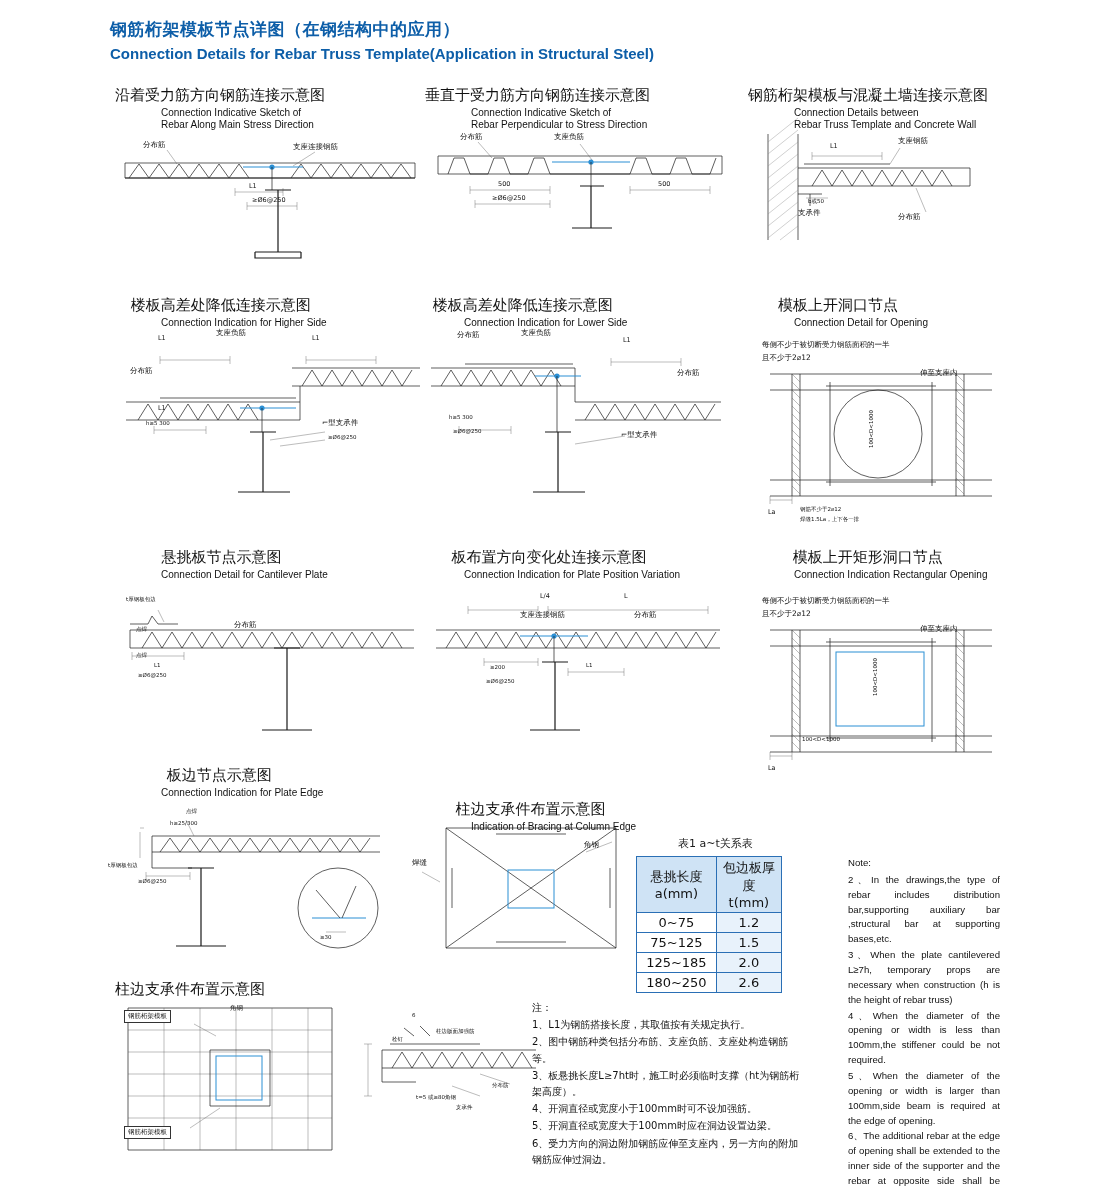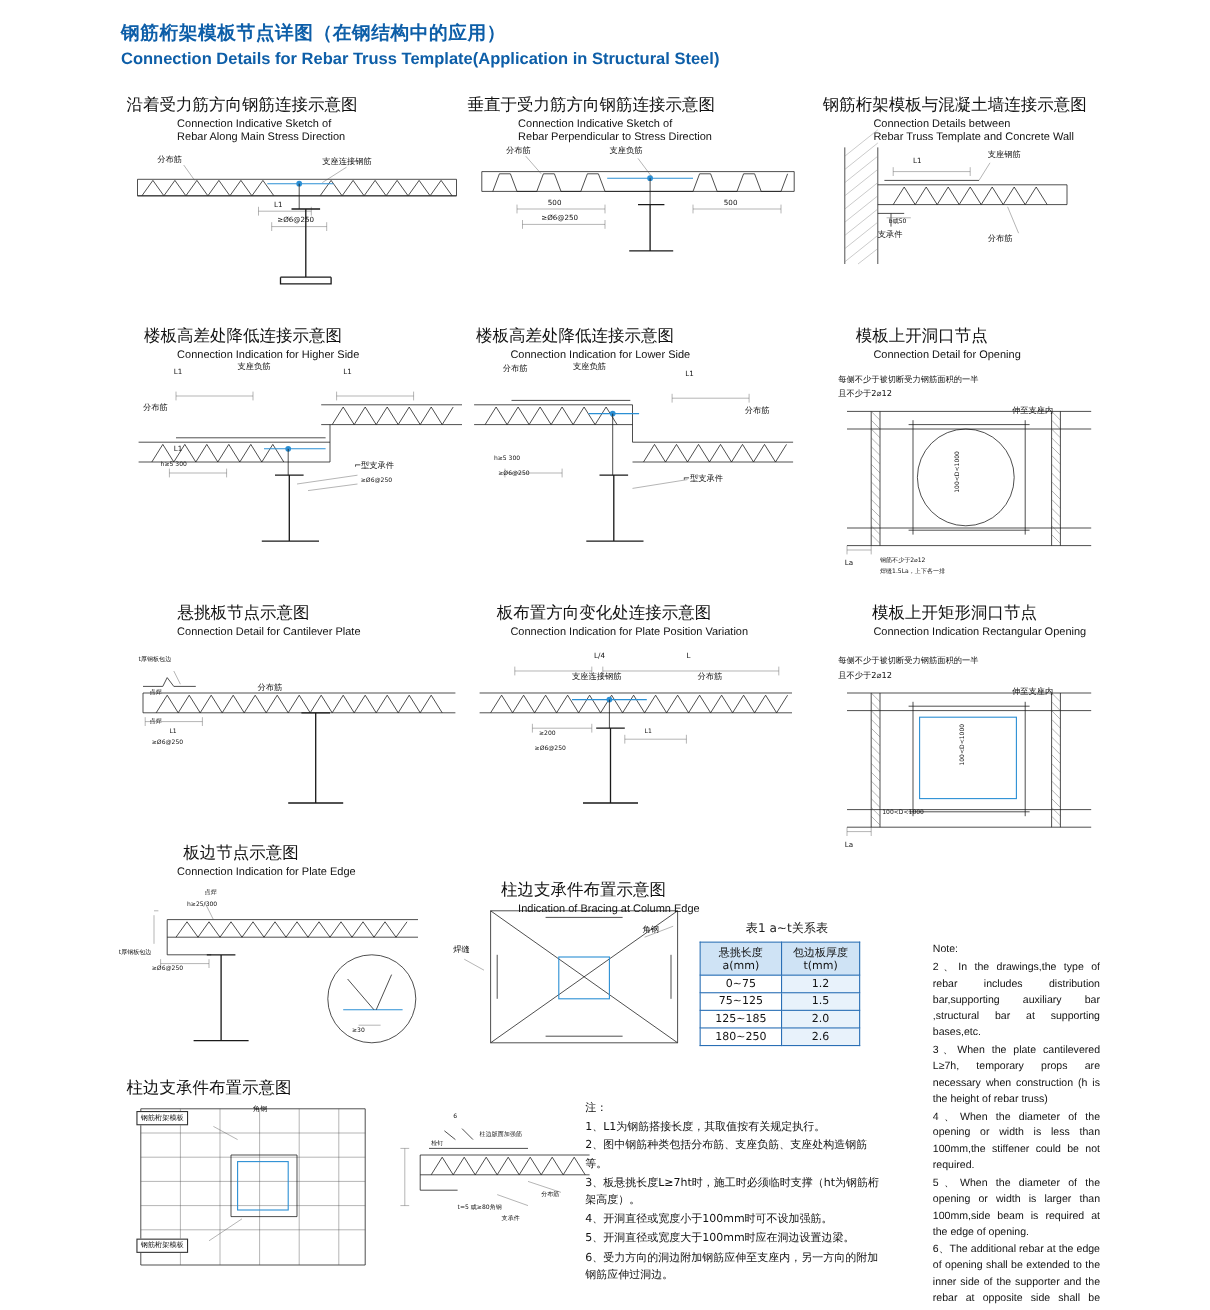--- a/index.html
+++ b/index.html
@@ -31,21 +31,21 @@
 
   
   .fig{position:absolute;}
   .lbl{position:absolute;font-size:7.5px;color:#111;white-space:nowrap;
        font-family:"DejaVu Sans","Liberation Sans",sans-serif;}
   .lbl.sm{font-size:6.5px;}
   .lbl.xs{font-size:5.5px;}
 
   
   .tbl-title{position:absolute;font-size:11px;font-family:"DejaVu Sans","Liberation Sans",sans-serif;}
-  table.at{position:absolute;border-collapse:collapse;font-size:10px;
+  table.at{position:absolute;border-collapse:collapse;font-size:13px;
            font-family:"DejaVu Sans","Liberation Sans",sans-serif;}
   table.at th,table.at td{border:1px solid #2a6fb5;padding:2px 6px;text-align:center;color:#111;}
   table.at th{background:#cfe3f5;font-weight:normal;}
   table.at td.c2{background:#e8f2fb;}
 
   
   .notes{position:absolute;font-size:9.6px;line-height:1.55;color:#111;}
   .notes .t{font-weight:normal;margin-bottom:2px;}
   .notes p{margin:0 0 1px 0;text-align:justify;}
   .notes-cn{position:absolute;font-size:10px;line-height:1.62;color:#111;

